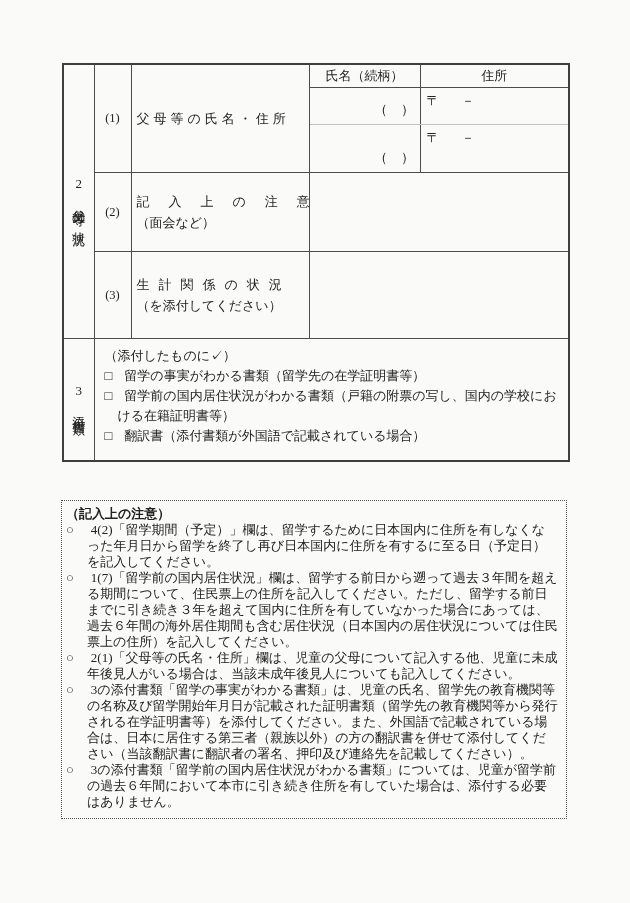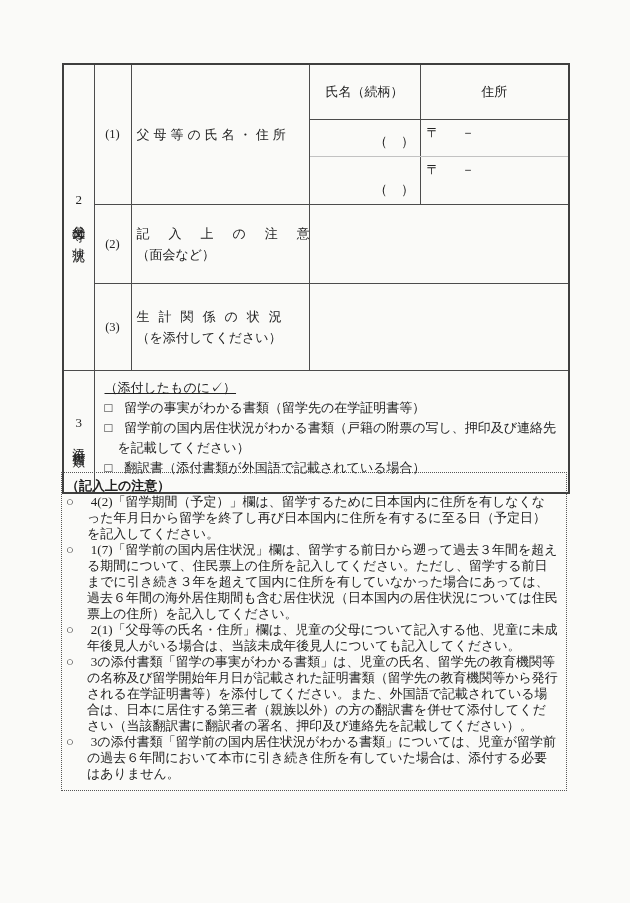--- a/index.html
+++ b/index.html
@@ -23,32 +23,32 @@
   }
   td.sec-cell{text-align:center;}
   .v-label{display:flex;flex-direction:column;align-items:center;justify-content:center;height:100%;gap:9px;}
   .v-num{font-size:13px;line-height:13px;}
   .v-text{writing-mode:vertical-rl;text-orientation:upright;letter-spacing:2px;font-size:13px;line-height:15px;}
   td.num-cell{text-align:center;font-size:12.5px;}
   td.item-cell{padding-left:5px;line-height:21px;}
   .sp-wide{letter-spacing:19px;white-space:nowrap;}
   .sp-mid{letter-spacing:9px;white-space:nowrap;}
   .sp-small{letter-spacing:4px;white-space:nowrap;font-family:Liberation Serif, serif;}
-  td.hdr-cell{text-align:center;vertical-align:middle;padding:18px 0;}
+  td.hdr-cell{text-align:center;vertical-align:middle;padding:2px 0;}
   td.relation-cell{text-align:right;vertical-align:bottom;padding:0 5px 5px 0;font-size:13.5px;}
   td.postal-cell{vertical-align:top;padding:4px 0 0 6px;}
   .postal-dash{display:inline-block;margin-left:22px;}
   tr.light-div td{border-bottom:1px solid #c2c2c2;}
   td.attach-cell{vertical-align:top;padding:7px 8px 0 8px;line-height:20px;}
-  .attach-intro{padding-left:2px;text-decoration:underline;}
+  .attach-intro{padding-left:2px;}
   .cb-row{padding-left:15px;text-indent:-13px;font-family:Liberation Serif, serif;}
   .cb-box{margin-right:12px;}
   
   .notes-box{
-    position:absolute;left:61px;top:472px;width:506px;
+    position:absolute;left:61px;top:500px;width:506px;
     box-sizing:border-box;
     border:1px dotted #555;
     padding:5px 8px 8px 2px;
     line-height:16px;font-size:13px;
   }
   .notes-title{font-weight:bold;padding-left:2px;}
   .note-row{padding-left:23px;text-indent:-21px;}
   .note-marker{margin-right:17px;}
 </style>
 </head>
@@ -111,21 +111,21 @@
         <span class="v-num">3</span>
         <span class="v-text">添付書類</span>
       </div>
     </td>
     <td colspan="4" class="attach-cell">
       <div class="attach-intro">（添付したものに✓）</div>
       <div class="cb-row">
         <span class="cb-box">□</span><span>留学の事実がわかる書類（留学先の在学証明書等）</span>
       </div>
       <div class="cb-row">
-        <span class="cb-box">□</span><span>留学前の国内居住状況がわかる書類（戸籍の附票の写し、押印及び連絡先を記載してください）</span>
+        <span class="cb-box">□</span><span>留学前の国内居住状況がわかる書類（戸籍の附票の写し、国内の学校における在籍証明書等）</span>
       </div>
       <div class="cb-row">
         <span class="cb-box">□</span><span>翻訳書（添付書類が外国語で記載されている場合）</span>
       </div>
     </td>
   </tr>
 </tbody>
   </table>
 
 <div class="notes-box">

